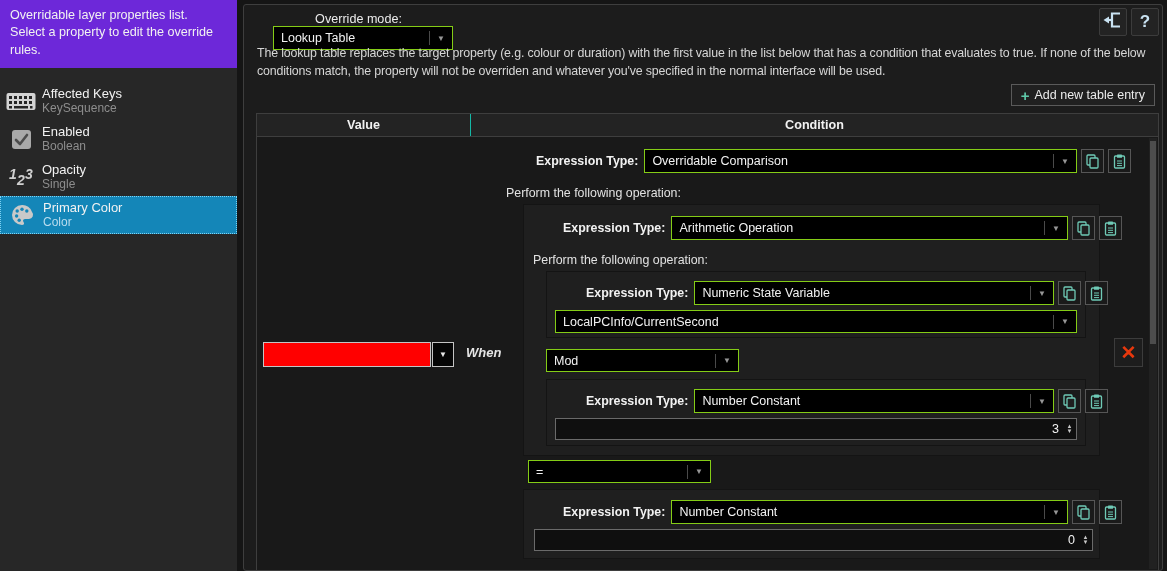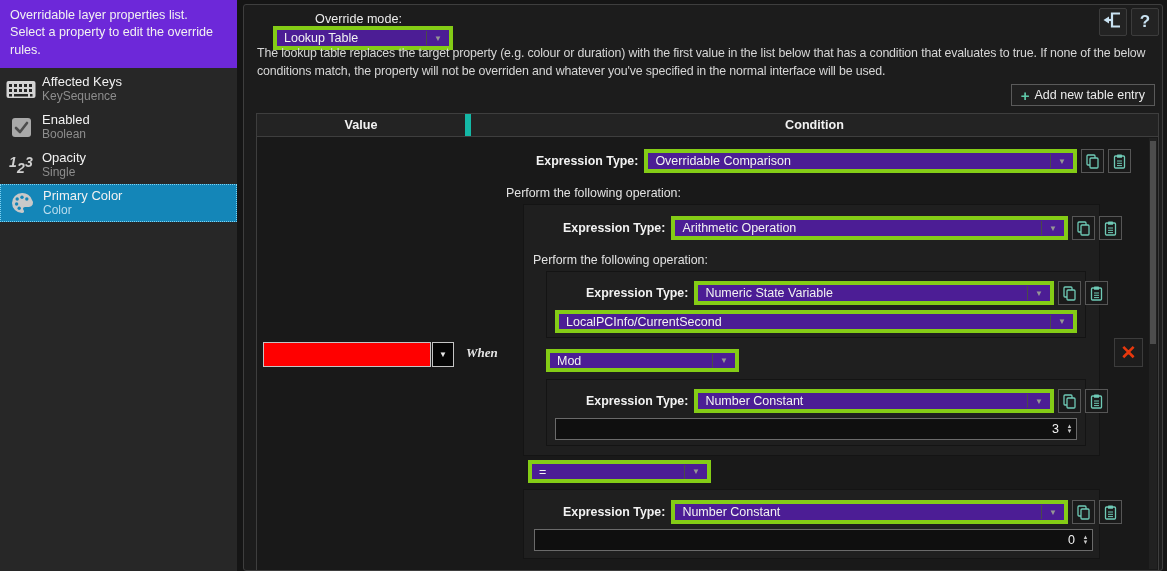--- a/index.html
+++ b/index.html
@@ -8,21 +8,21 @@
     position:relative; width:1167px; height:571px; overflow:hidden;
     background:#151515; font-family:"Liberation Sans", sans-serif; color:#f0f0f0;
   }
 
   
   .sidebar { position:absolute; left:0; top:0; width:237px; height:571px; background:#272727; }
   .sidebar-header {
     background:#6d28d9; color:#f2f2f2; font-size:12.6px; line-height:1.38;
     padding:7px 14px 9px 10px;
   }
-  .sb-items { padding-top:2px; }
+  .sb-items { padding-top:14px; }
   .sb-item { position:relative; height:38px; display:flex; align-items:center; width:237px; }
   .sb-item.selected { background:#1486b8; border:1px dotted #7fd2f2; }
   .sb-icon { width:42px; display:flex; align-items:center; justify-content:center; flex:0 0 42px; }
   .sb-text { display:flex; flex-direction:column; line-height:1.15; }
   .sb-title { font-size:13px; color:#f2f2f2; }
   .sb-sub { font-size:12px; color:#8d8d8d; }
   .sb-item.selected .sb-sub { color:#b9dcee; }
 
   
   .main {
@@ -49,50 +49,50 @@
   }
   .plus { color:#5fc9a9; font-size:15px; font-weight:bold; line-height:1; }
 
   
   .table {
     position:absolute; left:12px; top:108px; width:903px; height:458px;
     border:1px solid #3e3e3e; background:#191919;
   }
   .thead { height:23px; display:flex; background:#232323; border-bottom:1px solid #3e3e3e; }
   .th { font-weight:bold; font-size:12.6px; line-height:22px; text-align:center; color:#f2f2f2; }
-  .th-value { width:214px; border-right:6px solid #14b8a6; }
+  .th-value { width:214px; border-right:1px solid #14b8a6; }
   .th-cond { flex:1; }
   .tbody { position:absolute; left:0; top:24px; right:0; bottom:0; }
 
   .vscroll { position:absolute; right:1px; top:24px; bottom:1px; width:8px; background:#212121; }
   .vthumb { position:absolute; left:1px; top:3px; width:6px; height:203px; background:#4d4d4d; }
 
   
   .value-combo { position:absolute; left:6px; top:204px; width:192px; height:25px; display:flex; }
   .swatch { width:168px; height:25px; border:1px solid #c4c4c4; background:#f00; }
   .swatch-btn {
     width:22px; height:25px; margin-left:1px; background:#060606; border:1px solid #c4c4c4;
     display:flex; align-items:center; justify-content:center; color:#e8e8e8; font-size:8px; cursor:pointer;
   }
   .when {
     position:absolute; left:209px; top:207px; font-weight:bold; font-style:italic;
-    font-size:13px; color:#e4e4e4;font-family:Liberation Serif, serif;
+    font-size:13px; color:#e4e4e4;
   }
 
   
   .cond-tree { position:absolute; left:248px; top:11px; width:595px; height:420px; }
   .perform { position:absolute; font-size:12.4px; color:#e2e2e2; }
   .group-box { position:absolute; background:#1f1f1f; border:1px solid #141414; }
 
   .expr-row { position:absolute; display:flex; align-items:center; gap:4px; height:24px;margin-left:31px; }
   .expr-label { font-weight:bold; font-size:12.4px; color:#f2f2f2; white-space:nowrap; margin-right:2px; }
 
   .dd {
-    display:flex; align-items:center; height:24px; background:#4c1d95;
-    border:4px solid #84cc16; cursor:pointer; min-width:0;
+    display:flex; align-items:center; height:24px; background:#000000;
+    border:1px solid #84cc16; cursor:pointer; min-width:0;
   }
   .dd-text { flex:1; padding:0 7px; font-size:12.5px; color:#f2f2f2; white-space:nowrap; overflow:hidden; }
   .dd-sep { width:1px; height:14px; background:#4a4a4a; flex:0 0 1px; }
   .dd-caret { width:22px; text-align:center; font-size:8px; color:#969696; flex:0 0 22px; }
   .dd.grow { flex:1; }
 
   .icon-btn {
     width:23px; height:24px; flex:0 0 23px; border:1px solid #565656; background:#1a1a1a;
     display:flex; align-items:center; justify-content:center; cursor:pointer;
   }

